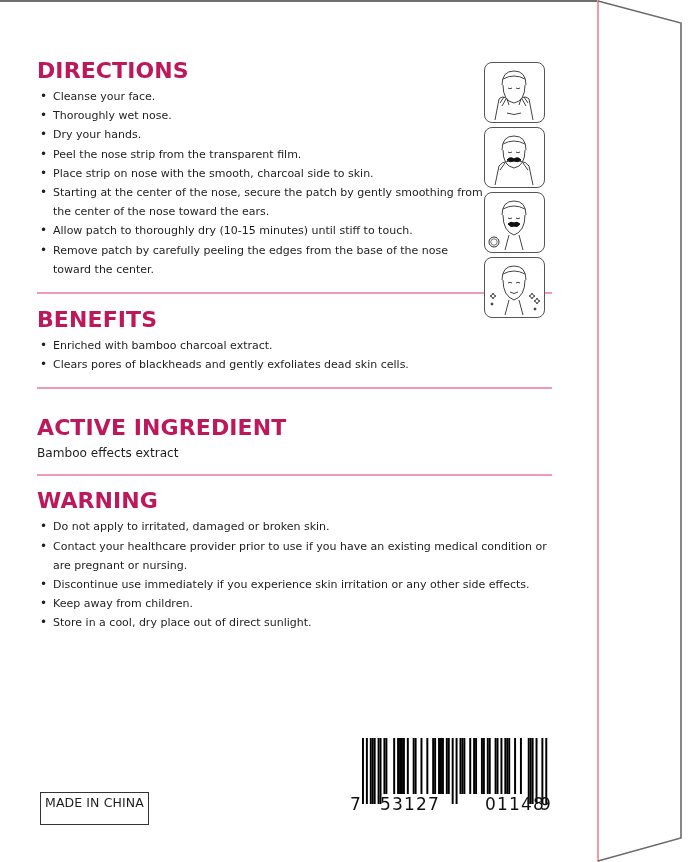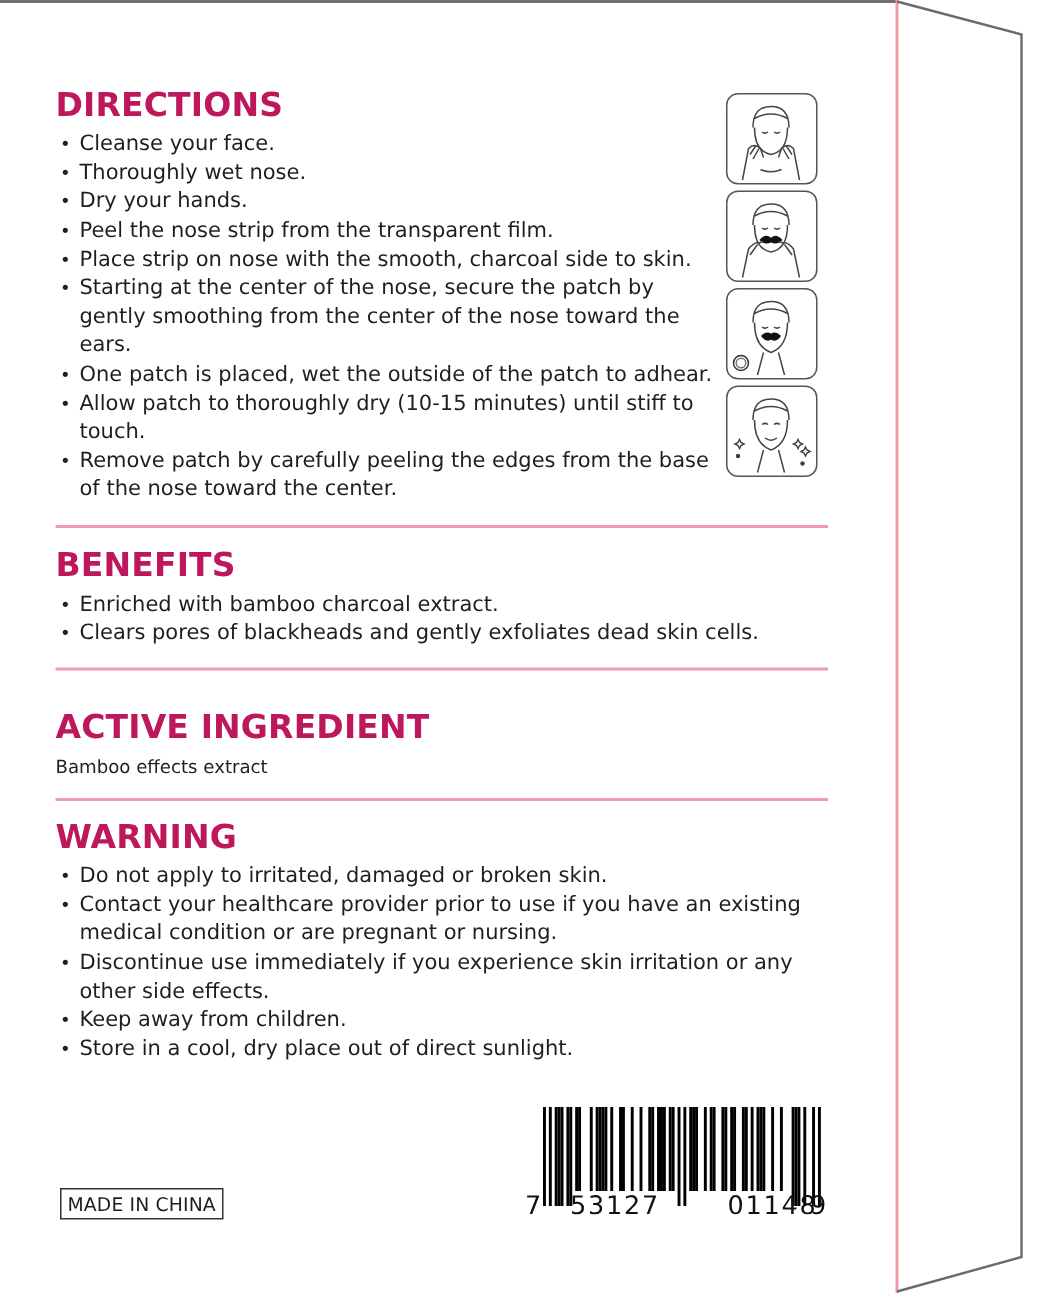--- a/index.html
+++ b/index.html
@@ -48,21 +48,21 @@
       line-height: 22px;
     }
     ul.bullets {
       list-style: none;
       margin: 0;
       padding: 0;
     }
     ul.bullets li {
       position: relative;
       padding-left: 16px;
-      font-size: 14px;
+      font-size: 11px;
       line-height: 19.2px;
       color: #1e1e1e;
     }
     ul.bullets li::before {
       content: "•";
       position: absolute;
       left: 3px;
       top: 0;
       font-size: 12px;
     }
@@ -92,21 +92,21 @@
       box-sizing: border-box;
       background: #fff;
       overflow: hidden;
     }
     .step svg { display: block; }
     .made-in {
       position: absolute;
       left: 40px;
       top: 792px;
       border: 1.5px solid #333;
-      padding: 1px 4px 0 4px;
+      padding: 1px 4px 12px 4px;
       font-size: 12.5px;
       line-height: 18px;
       color: #1e1e1e;
       letter-spacing: 0.1px;
     }
     .barcode {
       position: absolute;
       left: 350px;
       top: 736px;
       width: 210px;
@@ -134,21 +134,20 @@
 
   <section class="directions">
     <h2 class="section-title">DIRECTIONS</h2>
     <ul class="bullets">
       <li>Cleanse your face.</li>
       <li>Thoroughly wet nose.</li>
       <li>Dry your hands.</li>
       <li>Peel the nose strip from the transparent film.</li>
       <li>Place strip on nose with the smooth, charcoal side to skin.</li>
       <li>Starting at the center of the nose, secure the patch by gently smoothing from the center of the nose toward the ears.</li>
-      <li>One patch is placed, wet the outside of the patch to adhear.</li>
       <li>Allow patch to thoroughly dry (10-15 minutes) until stiff to touch.</li>
       <li>Remove patch by carefully peeling the edges from the base of the nose toward the center.</li>
     </ul>
   </section>
 
   <div class="divider" style="margin-top:13px;"></div>
 
   <section style="margin-top:15px;">
     <h2 class="section-title">BENEFITS</h2>
     <ul class="bullets">

